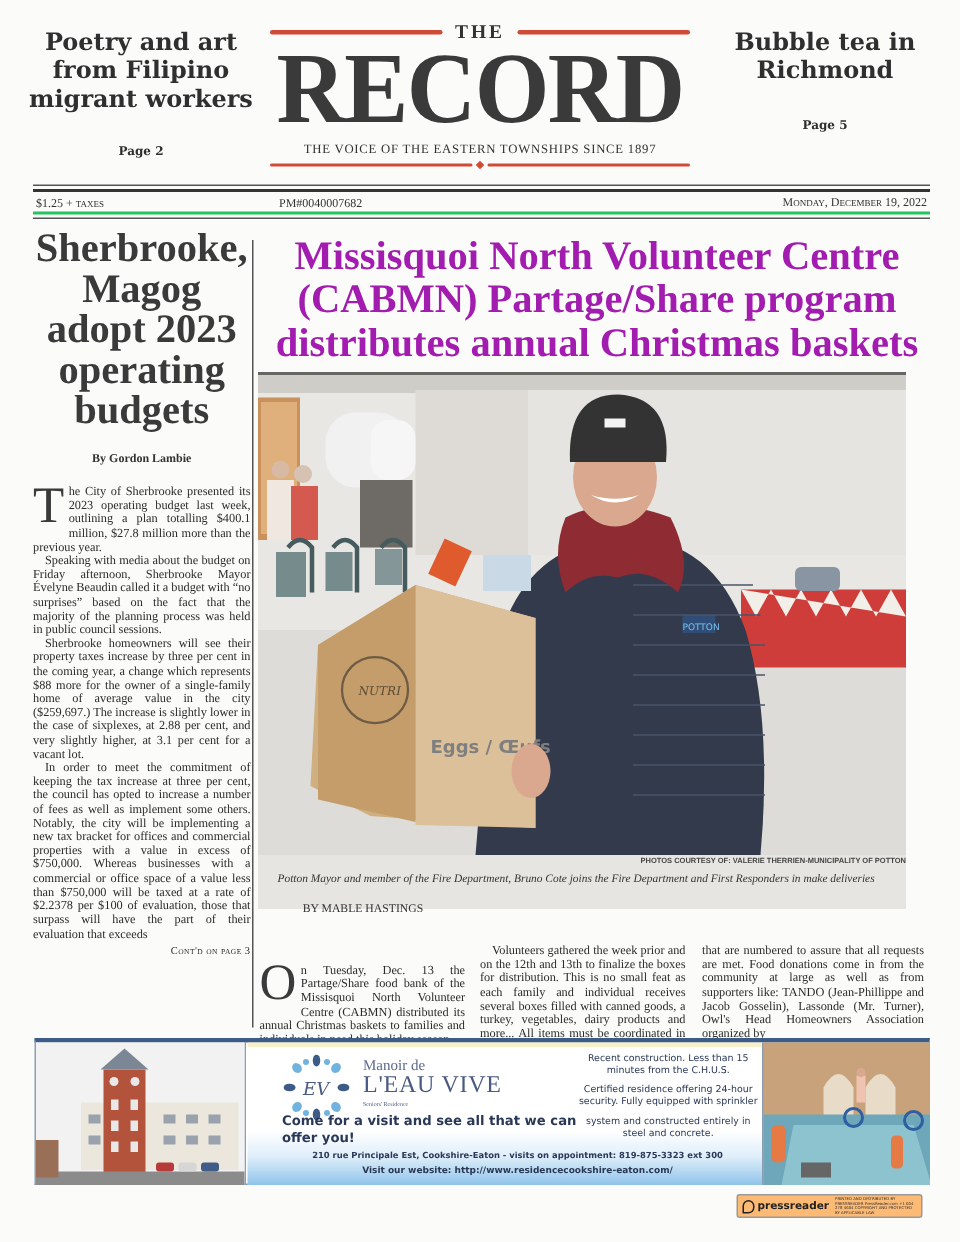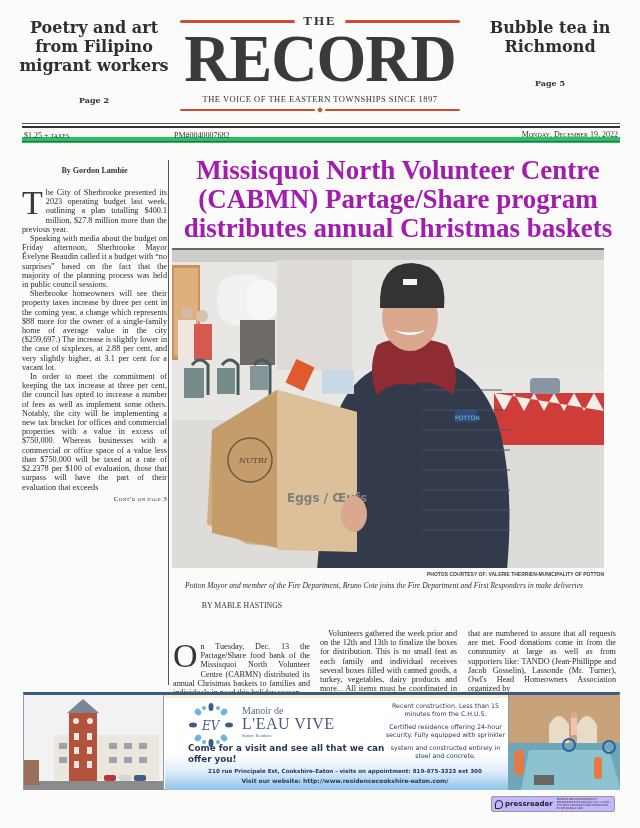--- a/index.html
+++ b/index.html
@@ -17,42 +17,42 @@
   .mast { position: absolute; left: 180px; top: 14px; width: 280px; text-align: center; }
   .mast-the-row { display: flex; align-items: center; gap: 8px; height: 14px; }
   .red-bar { flex: 1; height: 3px; background: #cf4b36; border-radius: 2px; }
   .mast-the { font-family: "Liberation Serif", serif; font-size: 13px; letter-spacing: 2px; color: #333; font-weight: bold; }
   .mast-title { font-family: "Liberation Serif", serif; font-size: 64px; line-height: 62px; letter-spacing: -1px; color: #3a3a3a; font-weight: bold; transform: scaleY(1.05); }
   .mast-tag { font-family: "Liberation Serif", serif; font-size: 8.5px; letter-spacing: 0.5px; color: #333; margin-top: 4px; text-transform: uppercase; }
   .mast-bottom { display: flex; align-items: center; gap: 3px; margin-top: 3px; height: 6px; }
   .mast-bottom .red-bar { height: 2px; }
   .diamond { width: 4px; height: 4px; background: #cf4b36; transform: rotate(45deg); }
 
-  .dateline { position: absolute; left: 22px; top: 126px; width: 598px; height: 17px; border-top: 2px solid #333; border-bottom: 6px solid #22c55e; font-family: "Liberation Serif", serif; font-size: 8px; color: #333; }
+  .dateline { position: absolute; left: 22px; top: 126px; width: 598px; height: 17px; border-top: 2px solid #333; border-bottom: 2px solid #22c55e; font-family: "Liberation Serif", serif; font-size: 8px; color: #333; }
   .dateline::before { content: ""; position: absolute; left: 0; right: 0; top: -5px; border-top: 1px solid #555; }
   .dateline::after { content: ""; position: absolute; left: 0; right: 0; bottom: -5px; border-top: 1px solid #555; }
   .dl-price { position: absolute; left: 2px; top: 3px; font-variant: small-caps; }
-  .dl-pm { position: absolute; left: 152px; top: 3px; }
+  .dl-pm { position: absolute; left: 164px; top: 3px; }
   .dl-date { position: absolute; right: 2px; top: 2px; font-variant: small-caps; }
 
   
   .left-col { position: absolute; left: 22px; top: 152px; width: 145px; }
   .col-rule { position: absolute; left: 168px; top: 160px; width: 1px; height: 525px; background: #555; }
   .headline-left { font-family: "Liberation Serif", serif; font-size: 27px; line-height: 27px; text-align: center; color: #3a3a3a; }
   .byline { font-family: "Liberation Serif", serif; font-size: 8px; font-weight: bold; text-align: center; margin-top: 14px; color: #333; }
   .body-text { font-family: "Liberation Serif", serif; font-size: 8.2px; line-height: 9.2px; text-align: justify; color: #2b2b2b; }
   .body-text p { text-indent: 8px; }
   .body-text p.first { text-indent: 0; }
   .left-body { margin-top: 13px; }
   .dropcap { float: left; font-family: "Liberation Serif", serif; font-size: 34px; line-height: 28px; margin: 1px 3px 0 0; color: #3a3a3a; }
   .contd { font-family: "Liberation Serif", serif; font-size: 7px; font-variant: small-caps; text-align: right; margin-top: 3px; letter-spacing: 0.3px; }
 
   
   .main-head { position: absolute; left: 178px; top: 156px; width: 440px; font-family: "Liberation Serif", serif; font-size: 27px; line-height: 29px; text-align: center; color: #a21caf; }
-  .photo { position: absolute; left: 172px; top: 248px; width: 432px; height: 320px; overflow: hidden; background: #e7e5e1; border-top: 2px solid #666; }
+  .photo { position: absolute; left: 172px; top: 248px; width: 432px; height: 358px; overflow: hidden; background: #e7e5e1; border-top: 2px solid #666; }
   .photo svg { display: block; }
   .credit { position: absolute; left: 172px; top: 571px; width: 432px; text-align: right; font-family: "Liberation Sans", sans-serif; font-size: 5px; font-weight: bold; color: #444; text-transform: uppercase; }
   .caption { position: absolute; left: 185px; top: 581px; width: 440px; font-family: "Liberation Serif", serif; font-style: italic; font-size: 7.6px; color: #333; }
 
   .byline-main { position: absolute; left: 176px; top: 601px; width: 132px; text-align: center; font-family: "Liberation Serif", serif; font-size: 7.8px; color: #333; text-transform: uppercase; }
   .mcol { position: absolute; top: 614px; width: 137px; margin-top: 28px; }
   .mcol1 { left: 173px; }
   .mcol2 { left: 320px; top: 601px; }
   .mcol3 { left: 468px; top: 601px; width: 148px; }
   .dropcap-o { float: left; font-family: "Liberation Serif", serif; font-size: 34px; line-height: 28px; margin: 0 3px 0 0; color: #3a3a3a; }
@@ -66,21 +66,21 @@
   .logo-flower { position: absolute; left: 24px; top: 8px; width: 44px; height: 44px; }
   .manoir-small { position: absolute; left: 77px; top: 10px; font-family: "Liberation Serif", serif; font-size: 10px; color: #5b6a8a; }
   .manoir-big { position: absolute; left: 77px; top: 20px; font-family: "Liberation Serif", serif; font-size: 16px; color: #4a5a80; letter-spacing: 0.5px; }
   .manoir-sub { position: absolute; left: 77px; top: 38px; font-family: "Liberation Serif", serif; font-size: 4px; color: #4a5a80; }
   .ad-cta { position: absolute; left: 23px; top: 48px; width: 200px; font-family: "DejaVu Sans", sans-serif; font-weight: bold; font-size: 8.8px; line-height: 11px; color: #2a3858; }
   .ad-addr { position: absolute; left: 15px; top: 73px; width: 330px; text-align: center; font-family: "DejaVu Sans", sans-serif; font-weight: bold; font-size: 5.6px; color: #2a3858; white-space: nowrap; }
   .ad-web { position: absolute; left: 15px; top: 82px; width: 330px; text-align: center; font-family: "DejaVu Sans", sans-serif; font-weight: bold; font-size: 6px; color: #2a3858; white-space: nowrap; }
   .ad-features { position: absolute; left: 218px; top: 7px; width: 125px; text-align: center; font-family: "DejaVu Sans", sans-serif; font-size: 6.3px; line-height: 8.4px; color: #2a3858; }
   .ad-features p { margin-bottom: 4px; }
 
-  .pressreader { position: absolute; left: 491px; top: 796px; width: 124px; height: 16px; border: 1px solid #999; border-radius: 2px; background: #c4b5fd; display: flex; align-items: center; padding: 0 3px; gap: 4px; }
+  .pressreader { position: absolute; left: 491px; top: 796px; width: 124px; height: 16px; border: 1px solid #999; border-radius: 2px; background: #fdba74; display: flex; align-items: center; padding: 0 3px; gap: 4px; }
   .pr-logo { font-family: "DejaVu Sans", sans-serif; font-size: 7px; font-weight: bold; color: #222; display: flex; align-items: center; gap: 2px; }
   .pr-p { width: 8px; height: 9px; border: 1.5px solid #222; border-radius: 4px 4px 4px 0; }
   .pr-fine { font-family: "DejaVu Sans", sans-serif; font-size: 2.6px; line-height: 3.2px; color: #333; width: 55px; }
 </style>
 </head>
 <body>
 
 <div class="teaser teaser-left">
   <div class="t-title">Poetry and art from Filipino migrant workers</div>
   <div class="t-page">Page 2</div>
@@ -106,20 +106,21 @@
   <div class="t-page">Page 5</div>
 </div>
 
 <div class="dateline">
   <span class="dl-price">$1.25 + taxes</span>
   <span class="dl-pm">PM#0040007682</span>
   <span class="dl-date">Monday, December 19, 2022</span>
 </div>
 
 <div class="left-col">
+  <h2 class="headline-left">Sherbrooke, Magog adopt 2023 operating budgets</h2>
   <div class="byline">By Gordon Lambie</div>
   <div class="body-text left-body">
     <p class="first"><span class="dropcap">T</span><span>he City of Sherbrooke presented its 2023 operating budget last week, outlining a plan totalling $400.1 million, $27.8 million more than the previous year.</span></p>
     <p>Speaking with media about the budget on Friday afternoon, Sherbrooke Mayor Évelyne Beaudin called it a budget with “no surprises” based on the fact that the majority of the planning process was held in public council sessions.</p>
     <p>Sherbrooke homeowners will see their property taxes increase by three per cent in the coming year, a change which represents $88 more for the owner of a single-family home of average value in the city ($259,697.) The increase is slightly lower in the case of sixplexes, at 2.88 per cent, and very slightly higher, at 3.1 per cent for a vacant lot.</p>
     <p>In order to meet the commitment of keeping the tax increase at three per cent, the council has opted to increase a number of fees as well as implement some others. Notably, the city will be implementing a new tax bracket for offices and commercial properties with a value in excess of $750,000. Whereas businesses with a commercial or office space of a value less than $750,000 will be taxed at a rate of $2.2378 per $100 of evaluation, those that surpass will have the part of their evaluation that exceeds</p>
   </div>
   <div class="contd">Cont'd on page 3</div>
 </div>
 <div class="col-rule"></div>

